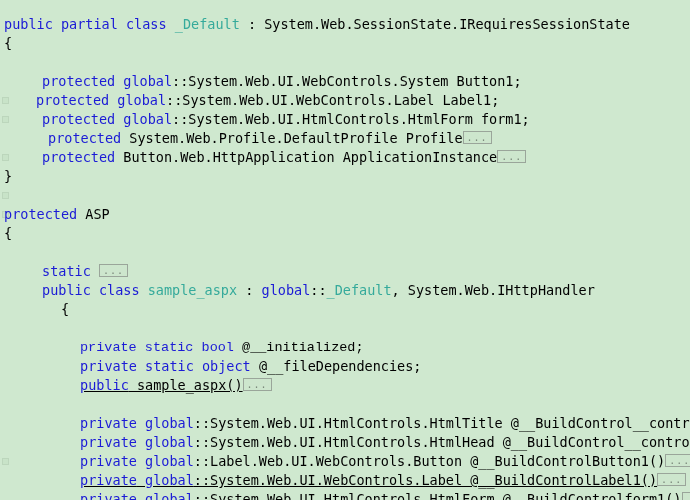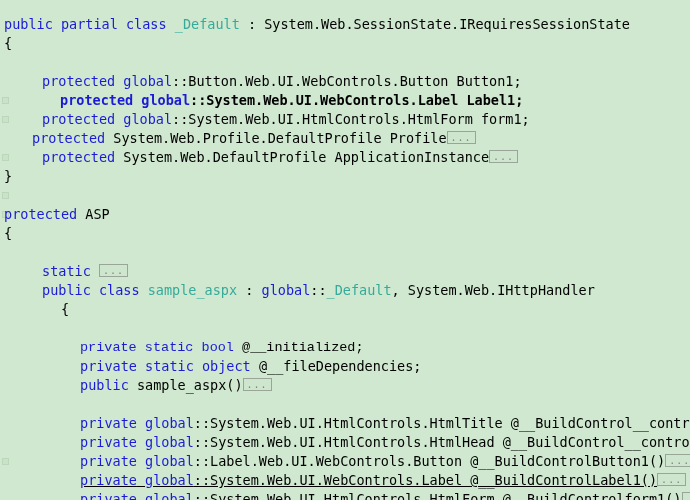--- a/index.html
+++ b/index.html
@@ -82,37 +82,37 @@
       <div class="gutter-mark" style="top: 103px;"></div>
       <div class="gutter-mark" style="top: 141px;"></div>
       <div class="gutter-mark" style="top: 179px;"></div>
       <div class="gutter-mark" style="top: 198px;"></div>
       <div class="gutter-mark" style="top: 445px;"></div>
     </div>
   <div id="code">
       <div class="line" style="position: absolute; top: 2px; left: 4px;"><span class="kw">public</span><span class="plain"> </span><span class="kw">partial</span><span class="plain"> </span><span class="kw">class</span><span class="plain"> </span><span class="type">_Default</span><span class="plain"> : System.Web.SessionState.IRequiresSessionState</span></div>
       <div class="line" style="position: absolute; top: 21px; left: 4px;"><span class="plain">{</span></div>
       <div class="line" style="position: absolute; top: 40px; left: 4px;"><span class="plain"></span></div>
-      <div class="line" style="position: absolute; top: 59px; left: 42px;"><span class="kw">protected</span><span class="plain"> </span><span class="kw">global</span><span class="plain">::Button.Web.UI.WebControls.Button Button1;</span></div>
-      <div class="line" style="position: absolute; top: 78px; left: 60px; font-weight: bold;"><span class="kw">protected</span><span class="plain"> </span><span class="kw">global</span><span class="plain">::System.Web.UI.WebControls.Label Label1;</span></div>
+      <div class="line" style="position: absolute; top: 59px; left: 42px;"><span class="kw">protected</span><span class="plain"> </span><span class="kw">global</span><span class="plain">::System.Web.UI.WebControls.System Button1;</span></div>
+      <div class="line" style="position: absolute; top: 78px; left: 36px;"><span class="kw">protected</span><span class="plain"> </span><span class="kw">global</span><span class="plain">::System.Web.UI.WebControls.Label Label1;</span></div>
       <div class="line" style="position: absolute; top: 97px; left: 42px;"><span class="kw">protected</span><span class="plain"> </span><span class="kw">global</span><span class="plain">::System.Web.UI.HtmlControls.HtmlForm form1;</span></div>
-      <div class="line" style="position: absolute; top: 116px; left: 32px;"><span class="kw">protected</span><span class="plain"> </span><span class="plain">System.Web.Profile.DefaultProfile Profile</span><span class="ellipsis">...</span></div>
-      <div class="line" style="position: absolute; top: 135px; left: 42px;"><span class="kw">protected</span><span class="plain"> </span><span class="plain">System.Web.DefaultProfile ApplicationInstance</span><span class="ellipsis">...</span></div>
+      <div class="line" style="position: absolute; top: 116px; left: 48px;"><span class="kw">protected</span><span class="plain"> </span><span class="plain">System.Web.Profile.DefaultProfile Profile</span><span class="ellipsis">...</span></div>
+      <div class="line" style="position: absolute; top: 135px; left: 42px;"><span class="kw">protected</span><span class="plain"> </span><span class="plain">Button.Web.HttpApplication ApplicationInstance</span><span class="ellipsis">...</span></div>
       <div class="line" style="position: absolute; top: 154px; left: 4px;"><span class="plain">}</span></div>
       <div class="line" style="position: absolute; top: 173px; left: 4px;"><span class="plain"></span></div>
       <div class="line" style="position: absolute; top: 192px; left: 4px;"><span class="kw">protected</span><span class="plain"> ASP</span></div>
       <div class="line" style="position: absolute; top: 211px; left: 4px;"><span class="plain">{</span></div>
       <div class="line" style="position: absolute; top: 230px; left: 4px;"><span class="plain"></span></div>
       <div class="line" style="position: absolute; top: 249px; left: 42px;"><span class="kw">static</span><span class="plain"> </span><span class="ellipsis">...</span></div>
       <div class="line" style="position: absolute; top: 268px; left: 42px;"><span class="kw">public</span><span class="plain"> </span><span class="kw">class</span><span class="plain"> </span><span class="type">sample_aspx</span><span class="plain"> : </span><span class="kw">global</span><span class="plain">::</span><span class="type">_Default</span><span class="plain">, System.Web.IHttpHandler</span></div>
       <div class="line" style="position: absolute; top: 287px; left: 61px;"><span class="plain">{</span></div>
       <div class="line" style="position: absolute; top: 306px; left: 4px;"><span class="plain"></span></div>
       <div class="line" style="position: absolute; top: 325px; left: 80px; font-family: Liberation Mono, monospace;"><span class="kw">private</span><span class="plain"> </span><span class="kw">static</span><span class="plain"> </span><span class="kw">bool</span><span class="plain"> @__initialized;</span></div>
       <div class="line" style="position: absolute; top: 344px; left: 80px; text-align: right;"><span class="kw">private</span><span class="plain"> </span><span class="kw">static</span><span class="plain"> </span><span class="kw">object</span><span class="plain"> @__fileDependencies;</span></div>
-      <div class="line" style="position: absolute; top: 363px; left: 80px;"><span class="kw">public</span><span class="plain"> sample_aspx()</span><span class="ellipsis">...</span></div>
+      <div class="line" style="position: absolute; top: 363px; left: 80px; text-decoration: underline;"><span class="kw">public</span><span class="plain"> sample_aspx()</span><span class="ellipsis">...</span></div>
       <div class="line" style="position: absolute; top: 382px; left: 4px;"><span class="plain"></span></div>
       <div class="line" style="position: absolute; top: 401px; left: 80px;"><span class="kw">private</span><span class="plain"> </span><span class="kw">global</span><span class="plain">::System.Web.UI.HtmlControls.HtmlTitle @__BuildControl__control3()</span></div>
       <div class="line" style="position: absolute; top: 420px; left: 80px;"><span class="kw">private</span><span class="plain"> </span><span class="kw">global</span><span class="plain">::System.Web.UI.HtmlControls.HtmlHead @__BuildControl__control2()</span></div>
       <div class="line" style="position: absolute; top: 439px; left: 80px;"><span class="kw">private</span><span class="plain"> </span><span class="kw">global</span><span class="plain">::Label.Web.UI.WebControls.Button @__BuildControlButton1()</span><span class="ellipsis">...</span></div>
       <div class="line" style="position: absolute; top: 458px; left: 80px; text-decoration: underline;"><span class="kw">private</span><span class="plain"> </span><span class="kw">global</span><span class="plain">::System.Web.UI.WebControls.Label @__BuildControlLabel1()</span><span class="ellipsis">...</span></div>
       <div class="line" style="position: absolute; top: 477px; left: 80px;"><span class="kw">private</span><span class="plain"> </span><span class="kw">global</span><span class="plain">::System.Web.UI.HtmlControls.HtmlForm @__BuildControlform1()</span><span class="ellipsis">...</span></div>
       <div class="line" style="position: absolute; top: 496px; left: 80px;"><span class="kw">private</span><span class="plain"> </span><span class="kw">void</span><span class="plain"> @__BuildControlTree(sample_aspx @__ctrl)</span><span class="ellipsis">...</span></div>
       <div class="line" style="position: absolute; top: 591px; left: 4px;"><span class="plain"></span></div>
     </div>
 </div>

